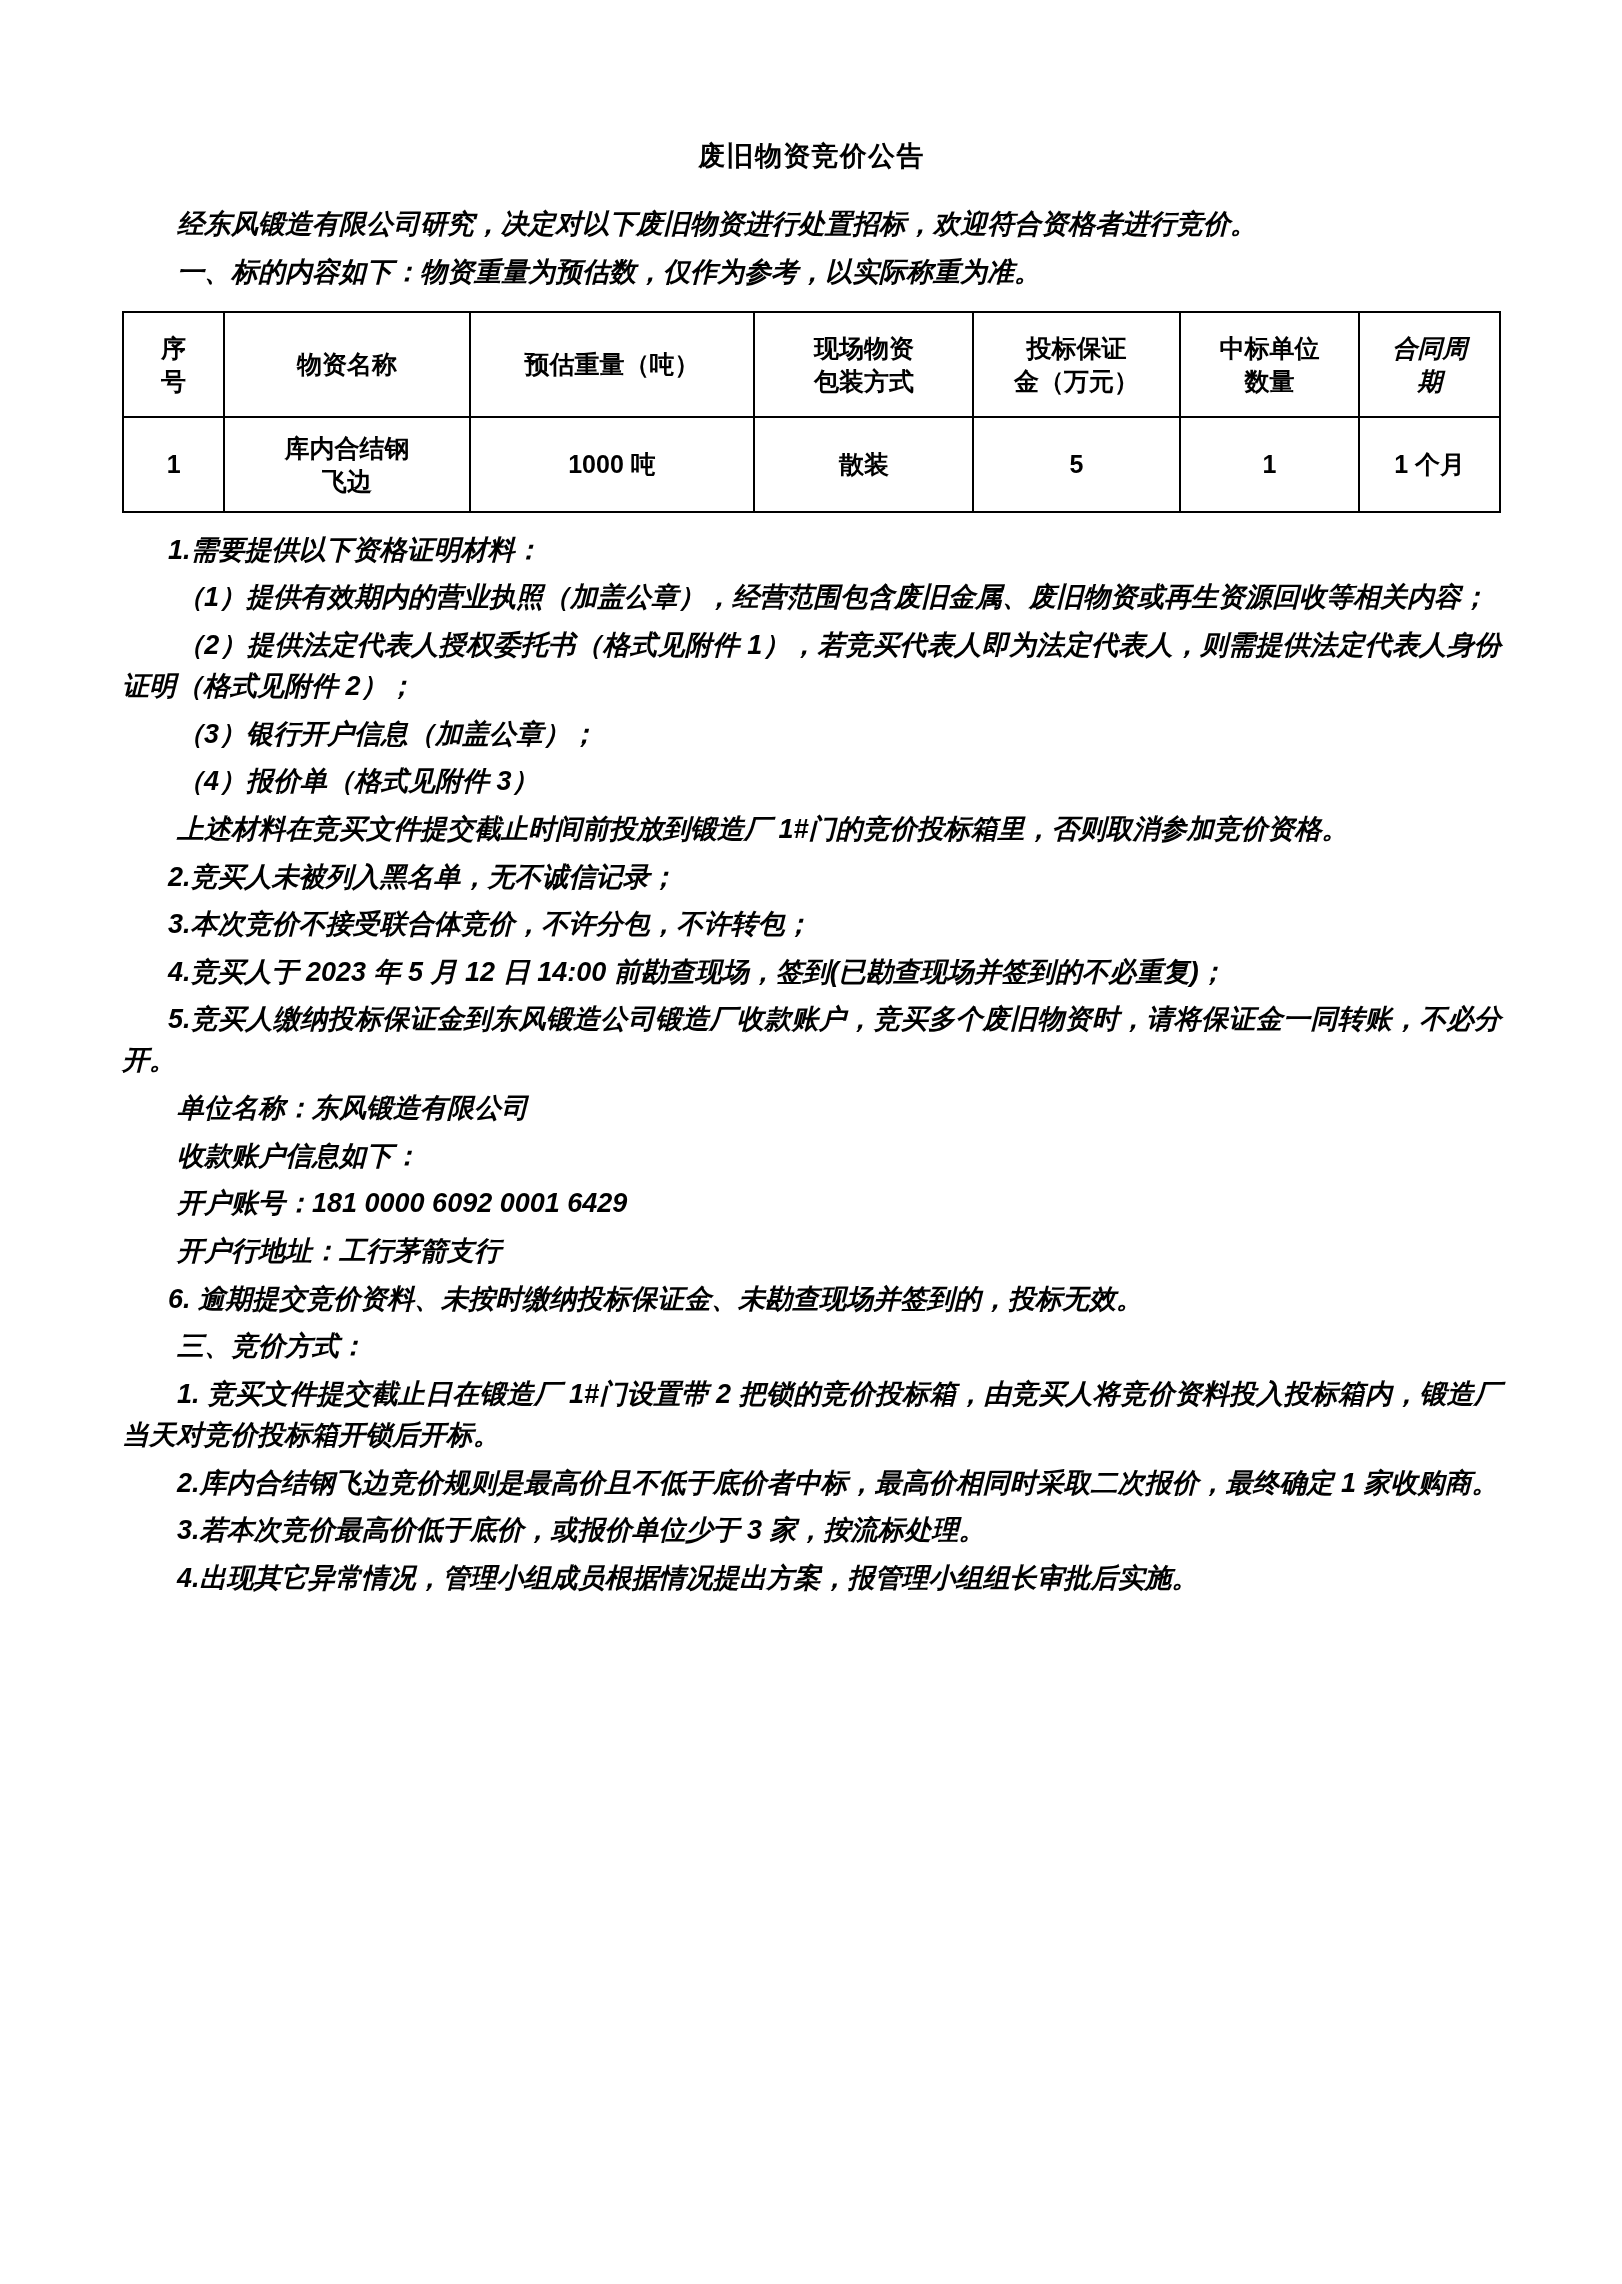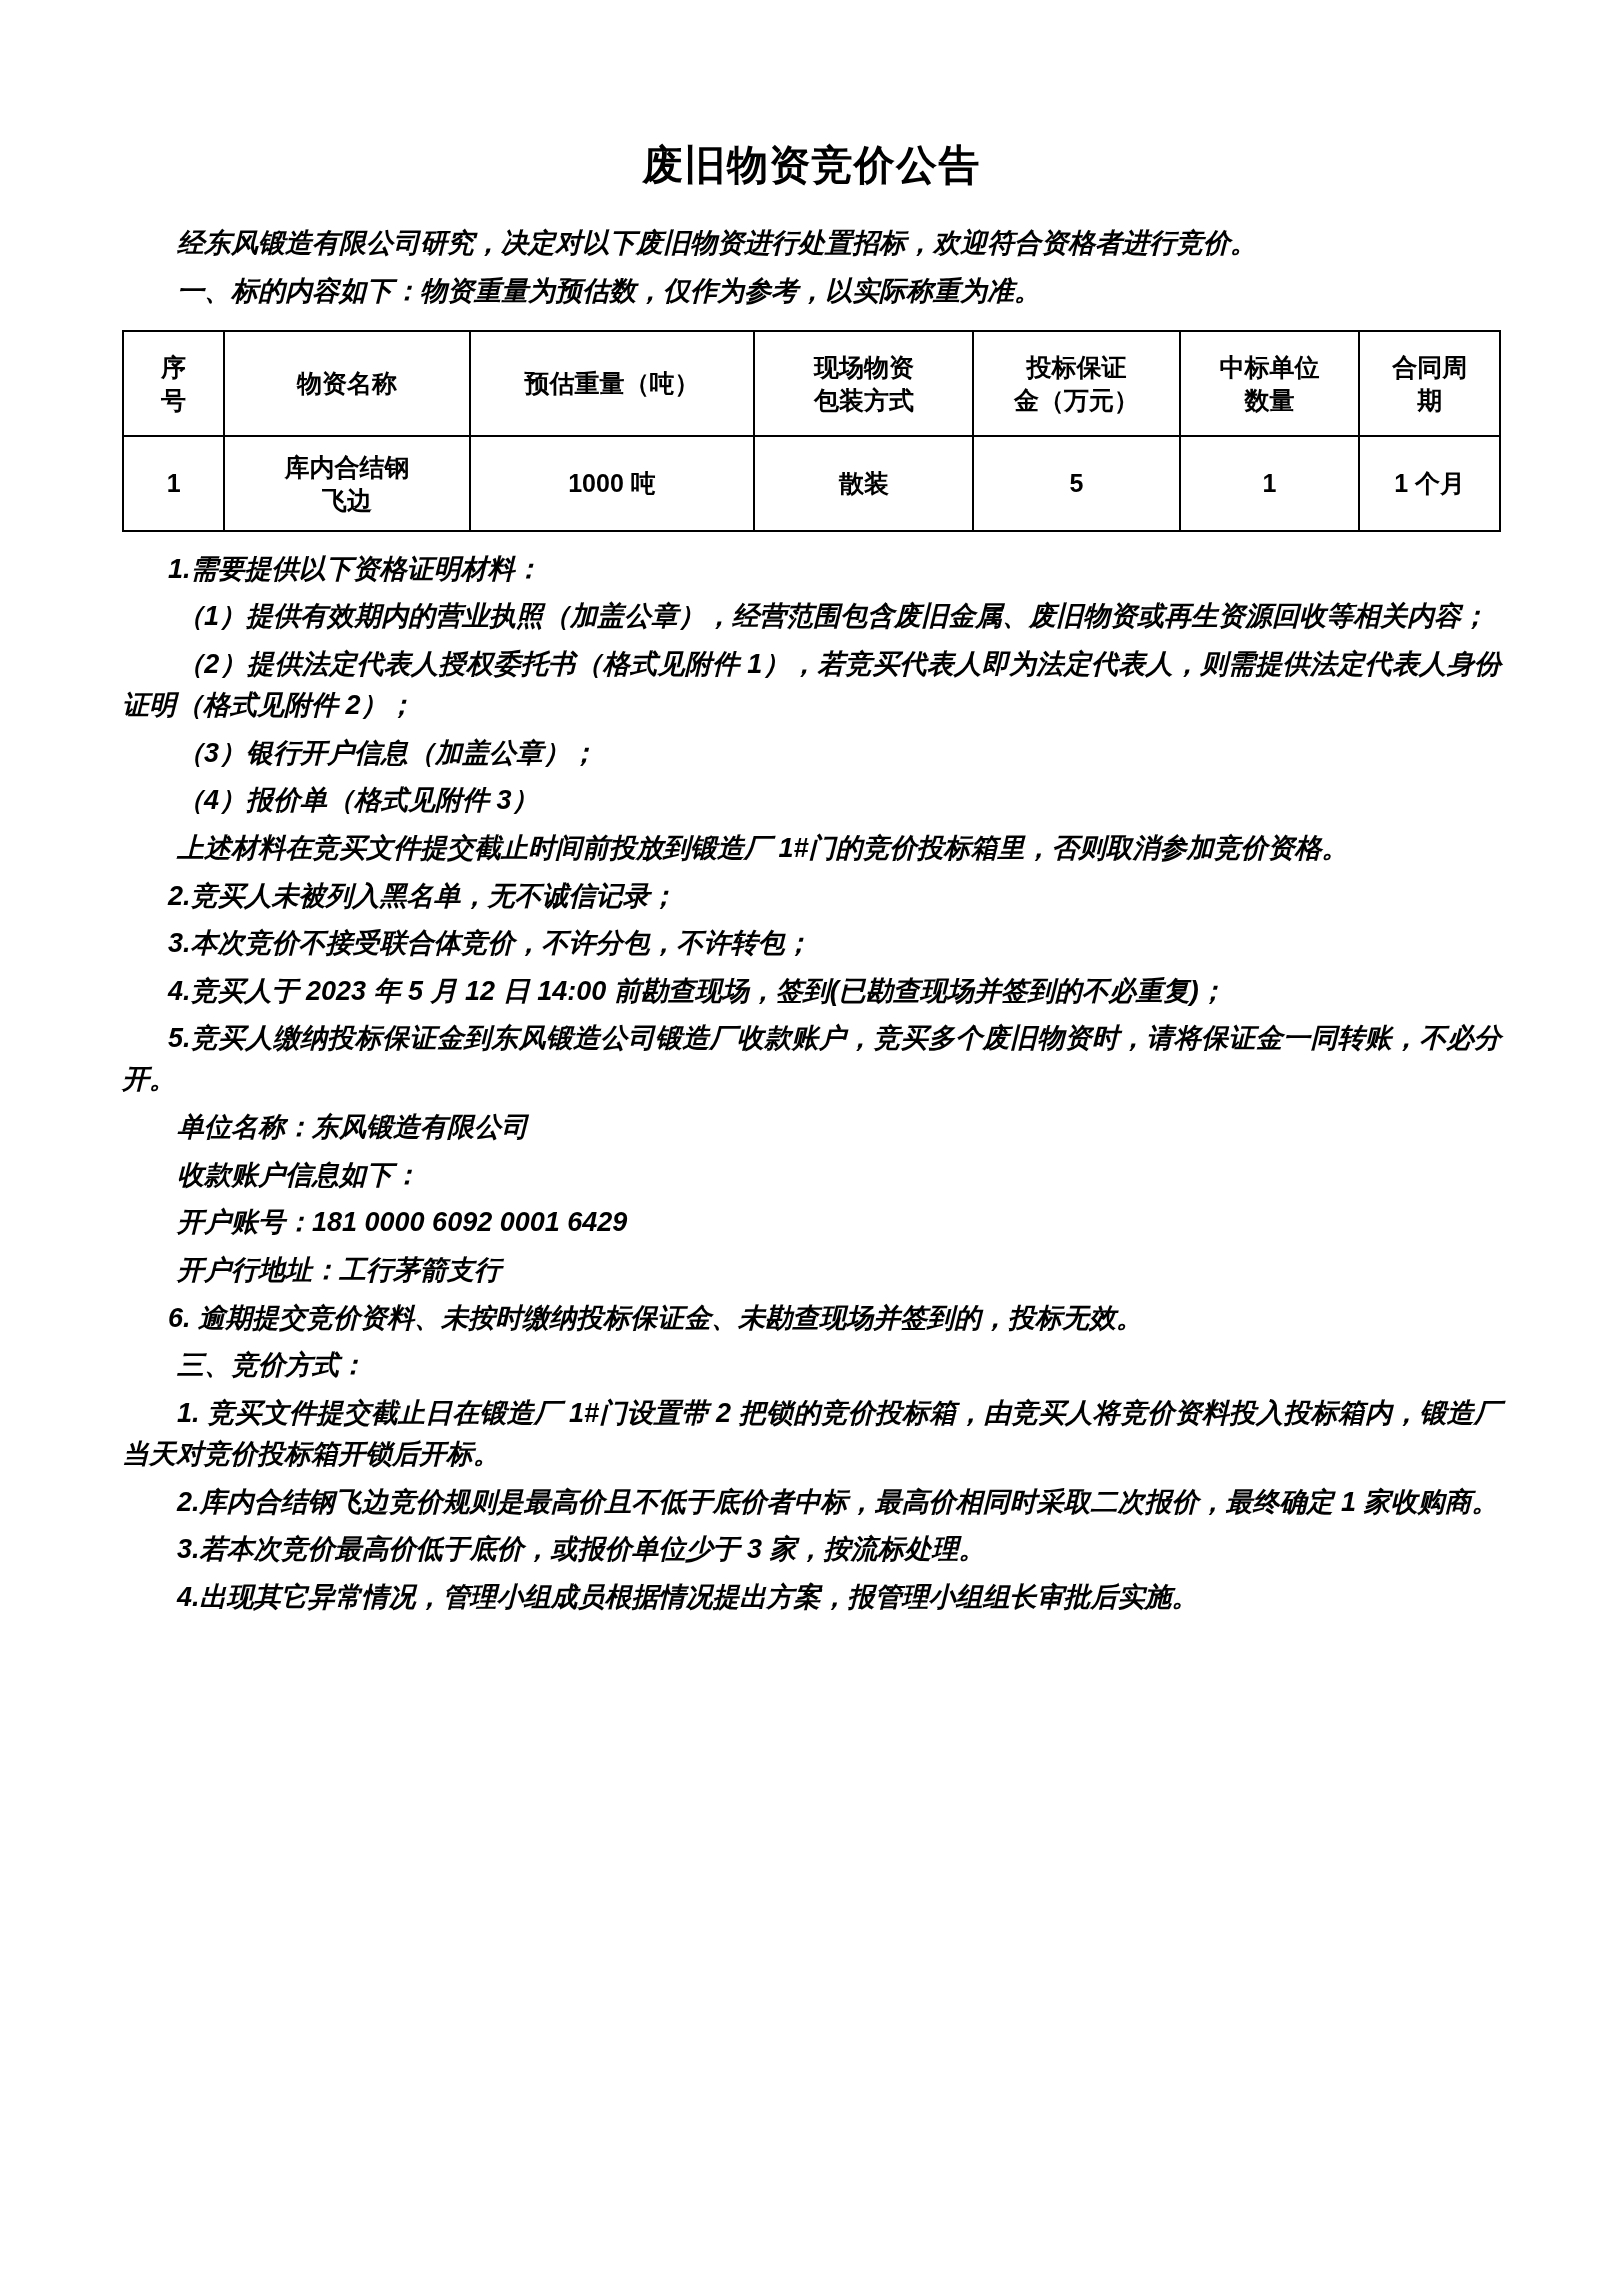--- a/index.html
+++ b/index.html
@@ -15,21 +15,21 @@
     width: 1623px;
     height: 2284px;
     box-sizing: border-box;
     padding: 99px 122px 53px 122px;
     background: #ffffff;
     position: relative;
     overflow: hidden;
   }
   .doc-title {
     text-align: center;
-    font-size: 41px;
+    font-size: 27px;
     font-weight: bold;
     letter-spacing: 1.3px;
     margin: 39px 0 30px 0;
     font-family: "Liberation Sans", "DejaVu Sans", sans-serif;
   }
   p.para {
     font-size: 27px;
     line-height: 1.52;
     margin: 0 0 6.6px 0;
     text-align: justify;
@@ -67,21 +67,21 @@
   }
   table.goods td {
     height: 74px;
   }
   .col-0 { width: 7%; }
   .col-1 { width: 18%; }
   .col-2 { width: 21%; }
   .col-3 { width: 16%; }
   .col-4 { width: 15%; }
   .col-5 { width: 13%; border-radius: 9px; }
-  .col-6 { width: 10%; }
+  .col-6 { width: 10%; font-style: italic; }
 </style>
 </head>
 <body>
 
 <div class="page">
 
   <h1 class="doc-title">废旧物资竞价公告</h1>
 
   <p class="para indent">经东风锻造有限公司研究，决定对以下废旧物资进行处置招标，欢迎符合资格者进行竞价。</p>
 

